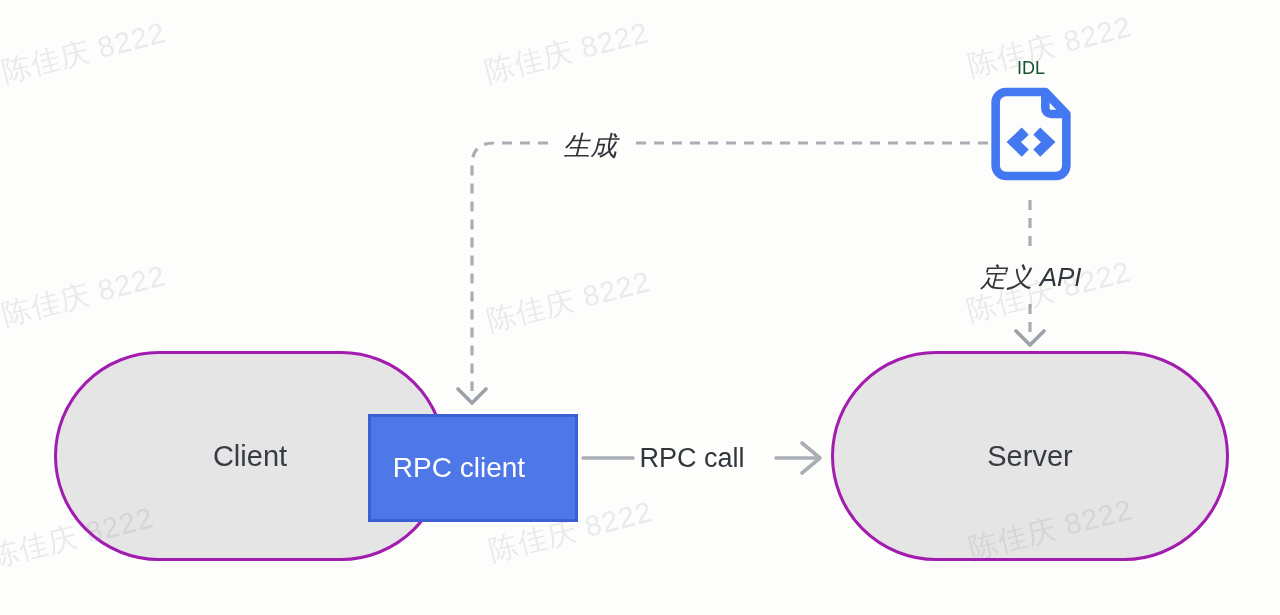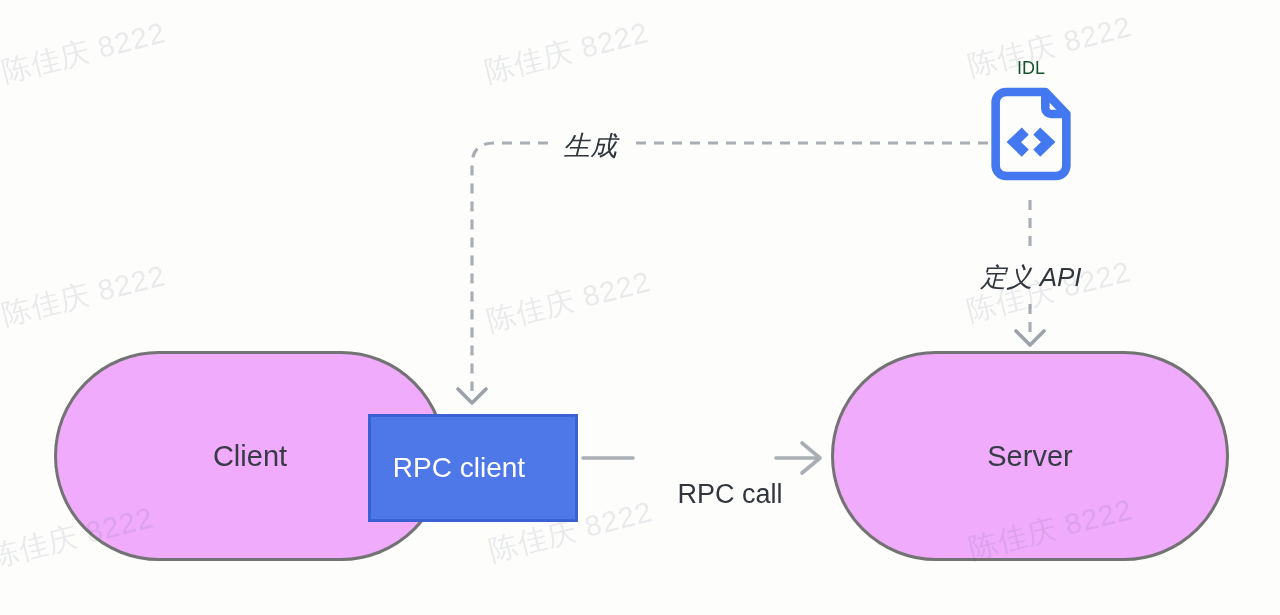--- a/index.html
+++ b/index.html
@@ -6,22 +6,22 @@
   .canvas{
     position:relative;
     width:1280px;height:615px;
     background:#fdfdfc;
     overflow:hidden;
     font-family:"Liberation Sans","DejaVu Sans",sans-serif;
   }
   
   .stadium{
     position:absolute;
-    background:#f0abfc;
-    border:3px solid #737373;
+    background:#e5e5e5;
+    border:3px solid #a21caf;
     border-radius:110px;
     display:flex;align-items:center;justify-content:center;
     z-index:1;
     box-sizing:border-box;
   }
   .stadium .node-label{
     font-size:29px;
     color:#363b44;
   }
   .stadium.client{left:54px;top:351px;width:392px;height:210px;}
@@ -57,21 +57,21 @@
   .edge-label{
     position:absolute;
     transform:translate(-50%,-50%);
     font-size:27px;
     color:#31363d;
     white-space:nowrap;
     z-index:3;
   }
   .edge-label.generate{left:590px;top:146px;font-style:italic;}
   .edge-label.define-api{left:1031px;top:277px;font-size:26px;font-style:italic;}
-  .edge-label.rpc-call{left:730px;top:458px;margin-top:36px;}
+  .edge-label.rpc-call{left:692px;top:458px;}
 
   
   .watermark{
     position:absolute;
     font-size:29px;
     color:rgba(100,112,130,0.13);
     white-space:nowrap;
     transform:rotate(-14deg);
     z-index:5;
     pointer-events:none;

